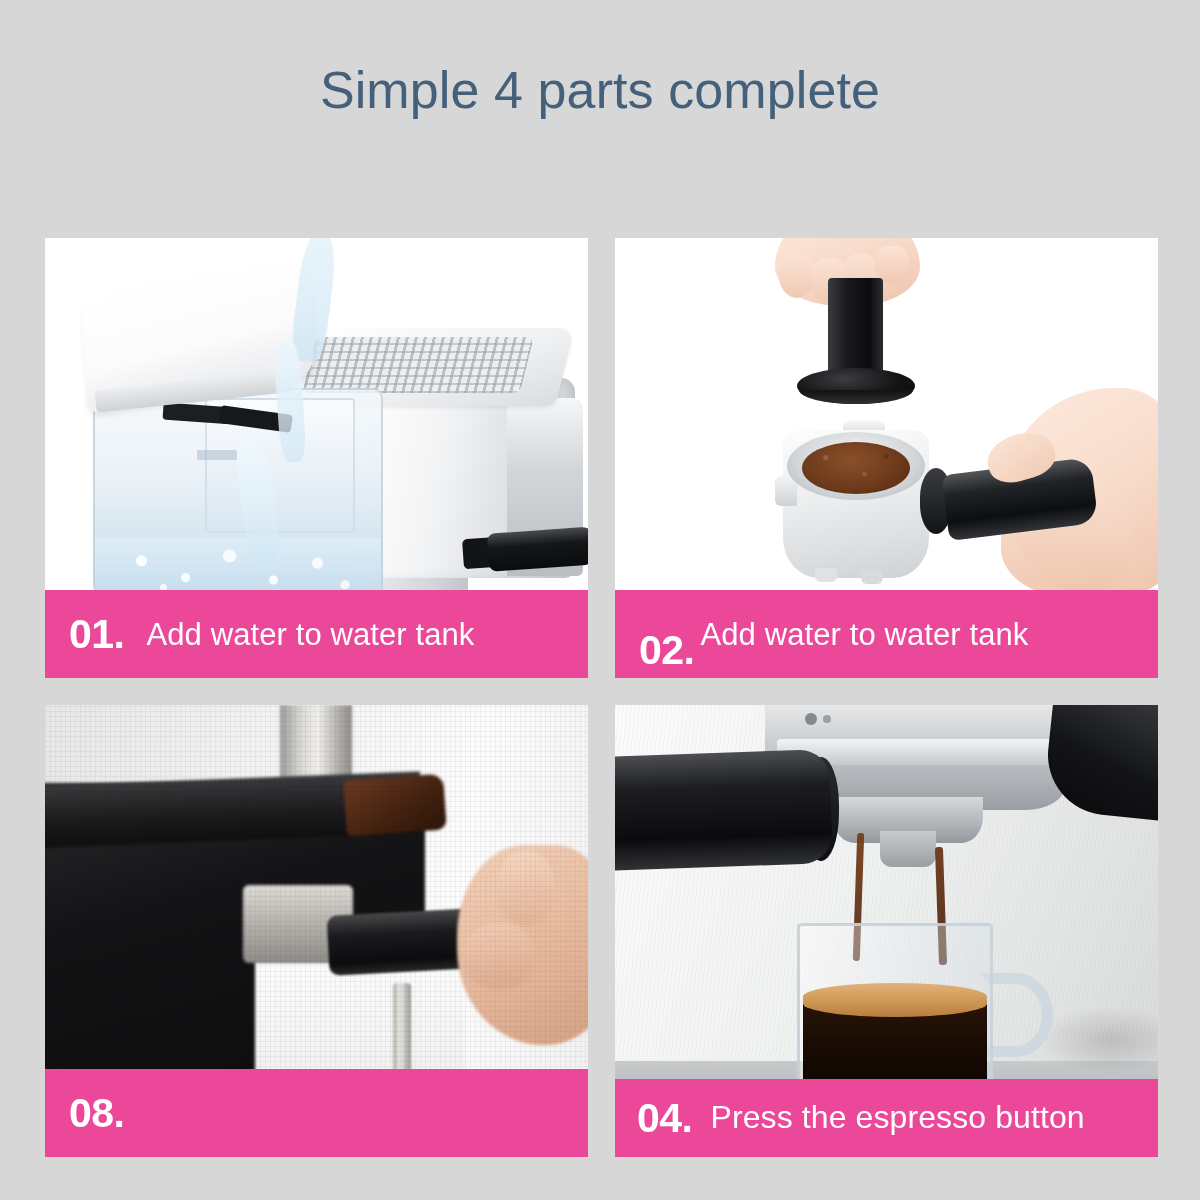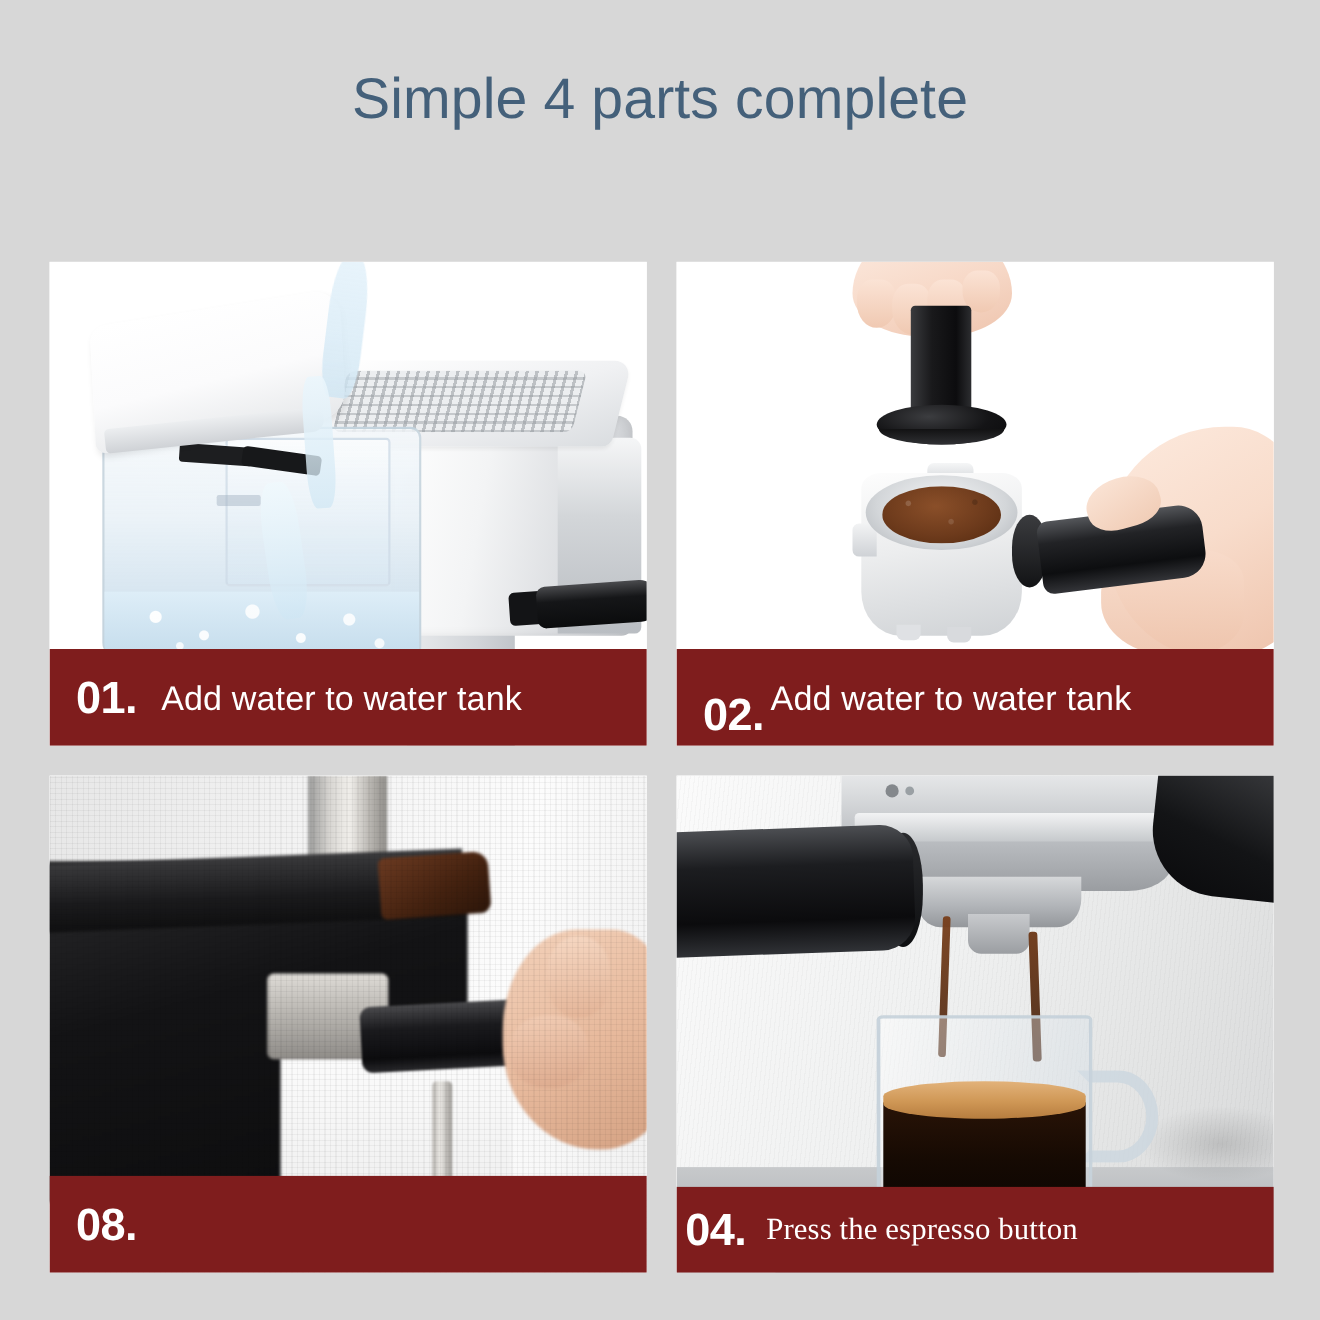--- a/index.html
+++ b/index.html
@@ -69,51 +69,50 @@
     overflow: hidden;
     background: #ffffff;
   }
 
   
   .caption {
     position: absolute;
     left: 0;
     bottom: 0;
     width: 100%;
-    background: #7f1d1d;
+    background: #ec4899;
     display: flex;
     align-items: center;
     color: #ffffff;
   }
 
   .caption.one-line { height: 88px; padding-left: 24px; }
-  .caption.two-line { height: 78px; padding-left: 8px; }
+  .caption.two-line { height: 78px; padding-left: 22px; }
 
   .step-num {
     font-size: 41px;
     font-weight: bold;
     letter-spacing: -0.5px;
     flex: 0 0 auto;
   }
 
   .caption.one-line .step-num { margin-right: 22px; }
   .caption.two-line .step-num { margin-right: 18px; }
   .caption.tight .step-num { margin-right: 6px; margin-top: 32px; }
 
   .step-text {
     font-size: 31px;
     font-weight: normal;
     letter-spacing: 0.1px;
     line-height: 1.0;
   }
 
   .caption.two-line .step-text {
-    font-size: 28px;
+    font-size: 32px;
     line-height: 1.16;
-    font-family: Liberation Serif, serif;
   }
   .caption.two-line .step-text .l2 { display: block; }
 
   
   .p1 { background: #ffffff; }
 
   .p1-body {
     position: absolute;
     left: 310px; top: 140px;
     width: 220px; height: 200px;

